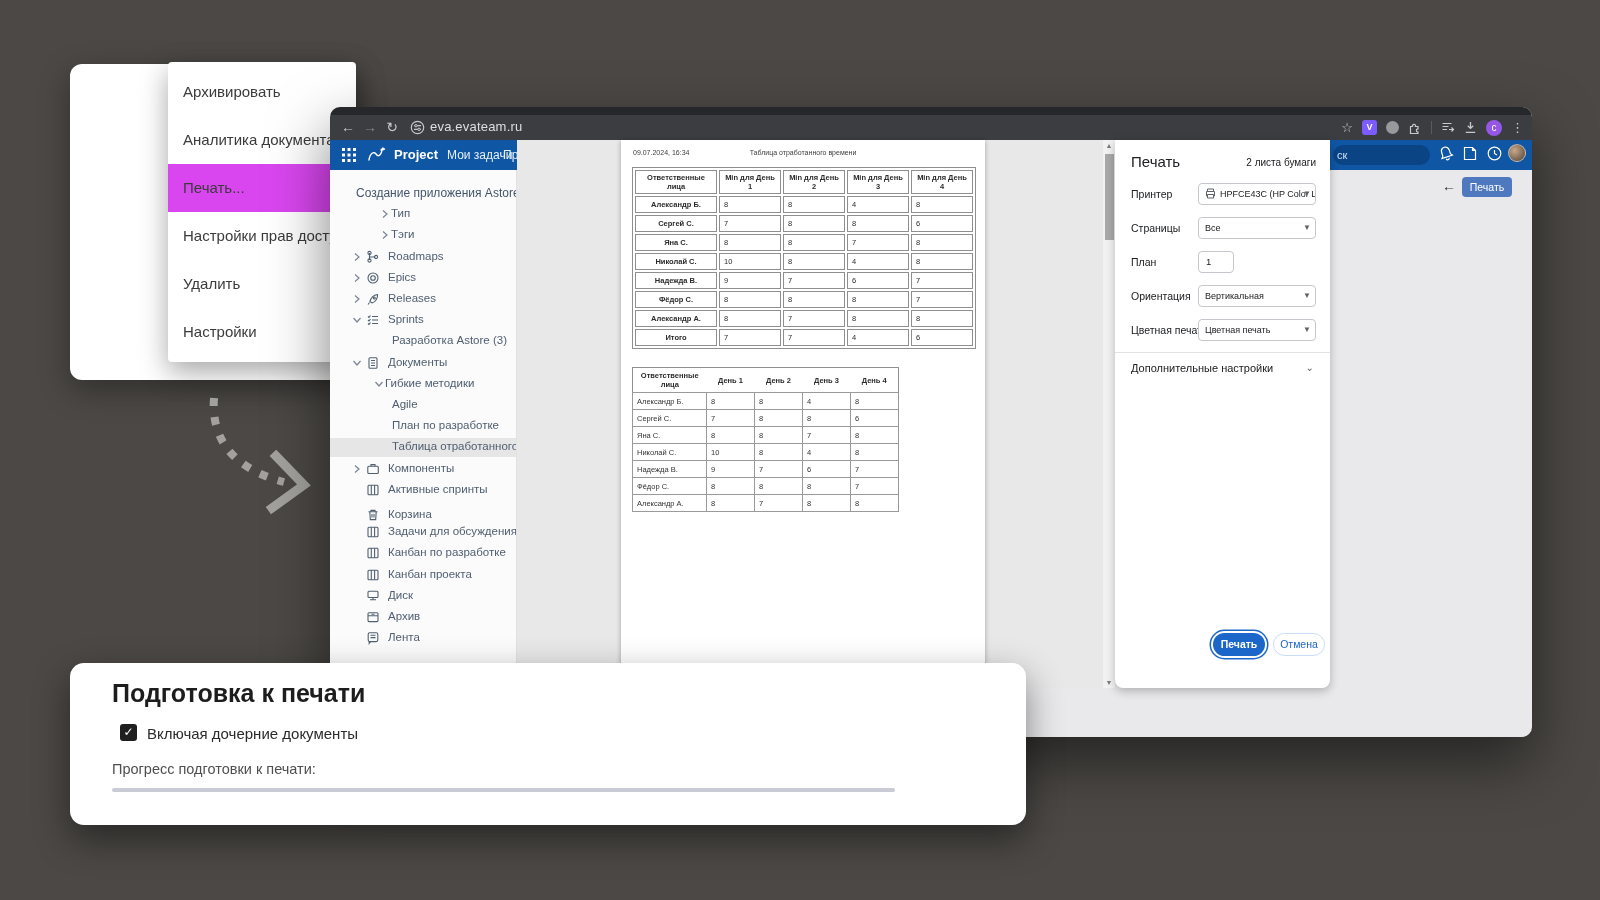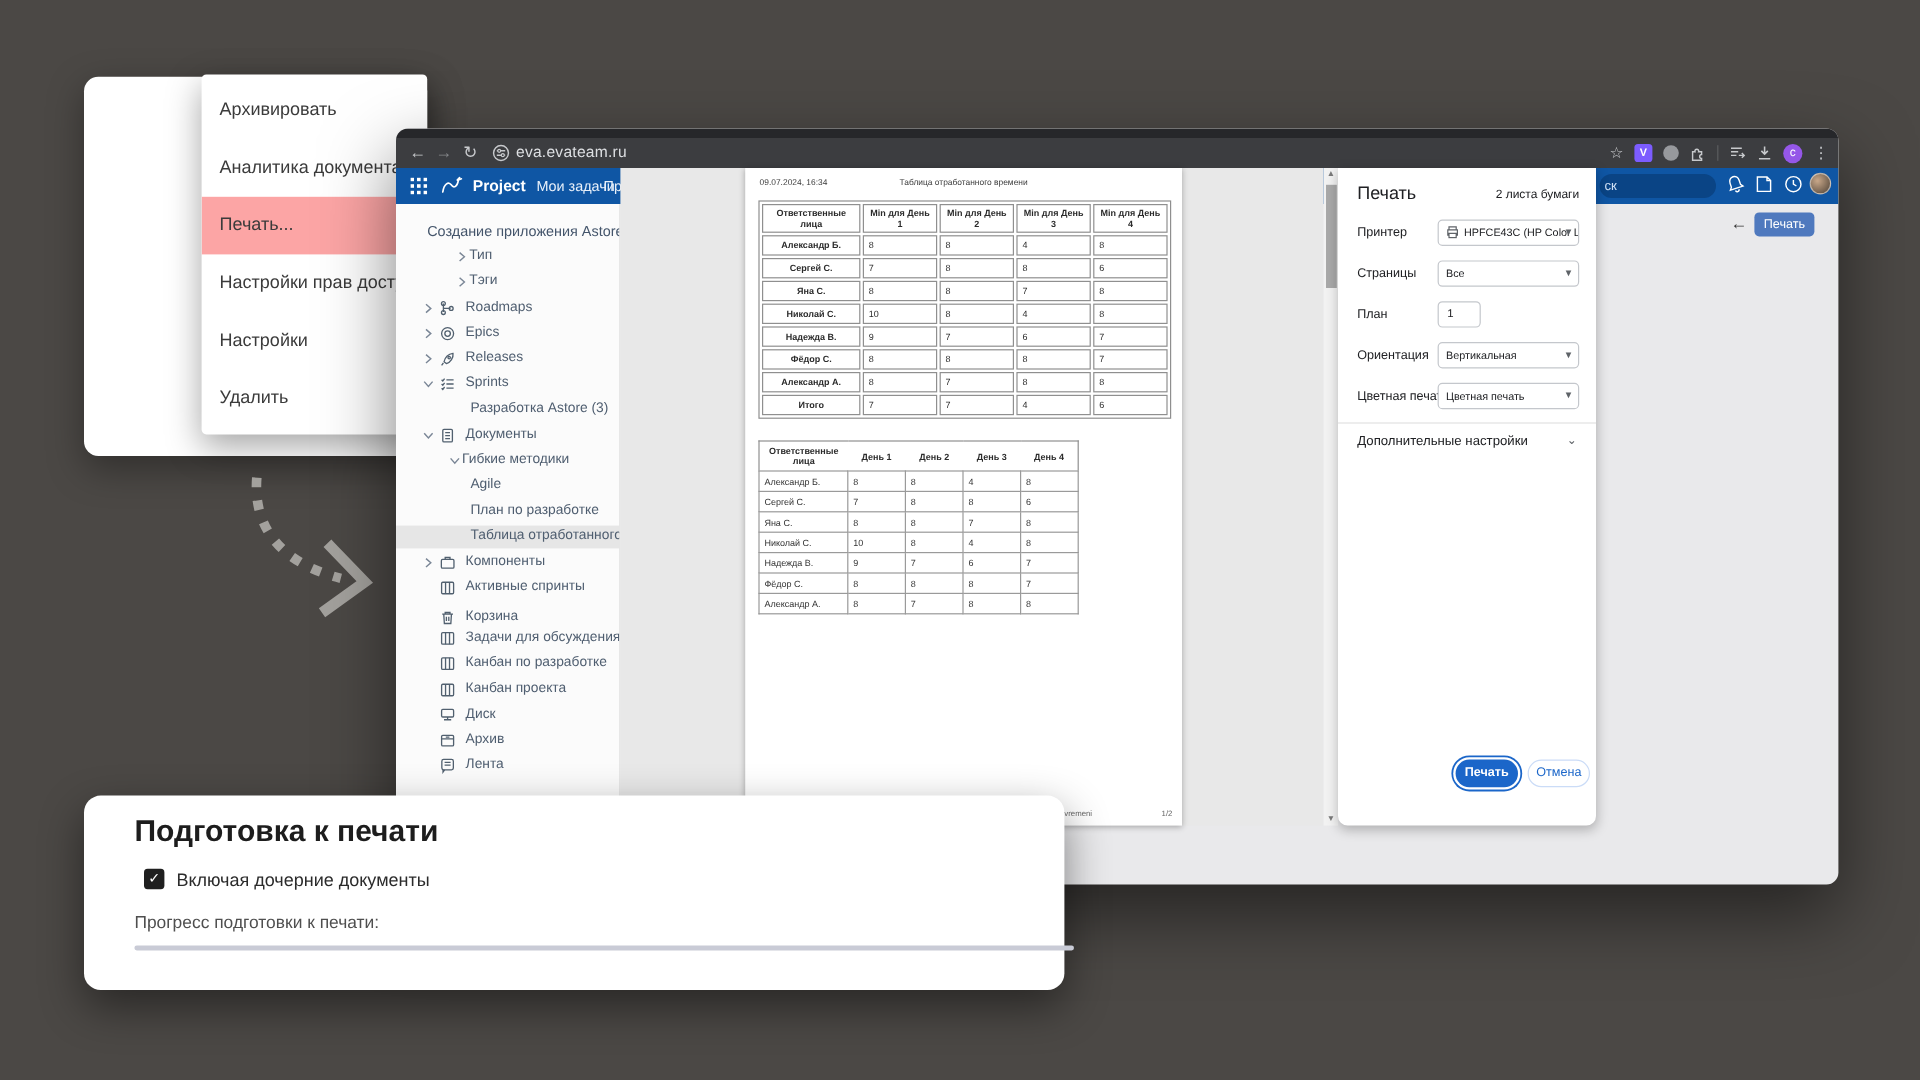--- a/index.html
+++ b/index.html
@@ -4,21 +4,21 @@
 <style>
   * { margin:0; padding:0; box-sizing:border-box; }
   html,body { width:1600px; height:900px; overflow:hidden; }
   body { background:#4B4845; font-family:"Liberation Sans","DejaVu Sans",sans-serif; position:relative; }
   .abs { position:absolute; }
 
   
   .back-card { left:70px; top:64px; width:286px; height:316px; background:#fff; border-radius:12px; box-shadow:0 10px 30px rgba(0,0,0,.35); }
   .ctx-menu { left:168px; top:62px; width:188px; height:300px; background:#fff; border-radius:4px; box-shadow:0 10px 28px rgba(0,0,0,.35); padding:6px 0; overflow:hidden; }
   .ctx-item { height:48px; line-height:48px; padding-left:15px; font-size:15px; color:#3b3b3b; white-space:nowrap; overflow:hidden; cursor:default; }
-  .ctx-item.hl { background:#fca5a5; }
+  .ctx-item.hl { background:#d946ef; }
 
   
   .arrow-svg { left:192px; top:392px; }
 
   
   .browser { left:330px; top:107px; width:1202px; height:630px; border-radius:10px; overflow:hidden; box-shadow:0 24px 60px rgba(0,0,0,.5); background:#E9E9EB; }
   .chrome-top { left:0; top:0; width:1202px; height:8px; background:#26272A; }
   .chrome-bar { left:0; top:8px; width:1202px; height:25px; background:#3C3D40; color:#C7C9CC; }
   .chrome-bar .nav { position:absolute; top:0; height:25px; line-height:24px; font-size:14px; text-align:center; width:20px; }
   .url-text { position:absolute; left:100px; top:0; height:25px; line-height:24px; font-size:13px; color:#DDDFE2; letter-spacing:.2px; }
@@ -75,41 +75,41 @@
   .pdp-more { position:absolute; left:16px; top:222px; font-size:11px; color:#202124; }
   .pdp-more-ch { position:absolute; right:16px; top:222px; font-size:10px; color:#5F6368; }
   .btn-print { position:absolute; left:98px; top:493px; width:52px; height:23px; border-radius:12px; background:#1B66C9; color:#fff; font-size:10.5px; font-weight:bold; text-align:center; line-height:23px; box-shadow:0 0 0 2px #fff, 0 0 0 3.5px #1B66C9; }
   .btn-cancel { position:absolute; left:158px; top:493px; width:52px; height:23px; border-radius:12px; background:#fff; border:1px solid #CBDCF7; color:#1B66C9; font-size:10.5px; text-align:center; line-height:21px; }
 
   
   .back-arrow { left:1112px; top:71px; font-size:14px; color:#333; }
   .btn-eva-print { left:1132px; top:70px; width:50px; height:20px; background:#4F79BE; border-radius:4px; color:#fff; font-size:10.5px; text-align:center; line-height:20px; }
 
   
-  .prep { left:70px; top:663px; width:817px; height:162px; background:#fff; border-radius:14px; box-shadow:0 14px 36px rgba(0,0,0,.45); }
+  .prep { left:70px; top:663px; width:956px; height:162px; background:#fff; border-radius:14px; box-shadow:0 14px 36px rgba(0,0,0,.45); }
   .prep-title { position:absolute; left:42px; top:16px; font-size:25px; font-weight:bold; color:#1d1d1d; }
   .prep-check { position:absolute; left:50px; top:61px; width:17px; height:17px; background:#1F1F1F; border-radius:3px; color:#fff; font-size:12px; text-align:center; line-height:17px; }
   .prep-chklbl { position:absolute; left:77px; top:62px; font-size:15px; color:#2b2b2b; }
   .prep-plabel { position:absolute; left:42px; top:98px; font-size:14.5px; color:#4f4f4f; }
   .prep-track { position:absolute; left:42px; top:125px; width:783px; height:4px; background:#C9CBD6; border-radius:2px; }
 
   svg { display:block; }
 </style>
 </head>
 <body>
 
 <div class="abs back-card"></div>
 
 <div class="abs ctx-menu" id="ctx-menu">
     <div class="ctx-item">Архивировать</div>
     <div class="ctx-item">Аналитика документа</div>
     <div class="ctx-item hl">Печать...</div>
     <div class="ctx-item">Настройки прав доступ</div>
+    <div class="ctx-item">Удалить</div>
     <div class="ctx-item">Настройки</div>
-    <div class="ctx-item">Удалить</div>
   </div>
 
 <svg class="abs arrow-svg" width="140" height="130" viewBox="0 0 140 130">
   <path d="M22,6 C19,44 38,76 92,90" fill="none" stroke="#A3A19D" stroke-width="8" stroke-dasharray="8 11"></path>
   <polyline points="84,64 112,93 80,116" fill="none" stroke="#A3A19D" stroke-width="9" stroke-linecap="square"></polyline>
 </svg>
 
 <div class="abs browser">
   <div class="abs chrome-top"></div>
   <div class="abs chrome-bar">

